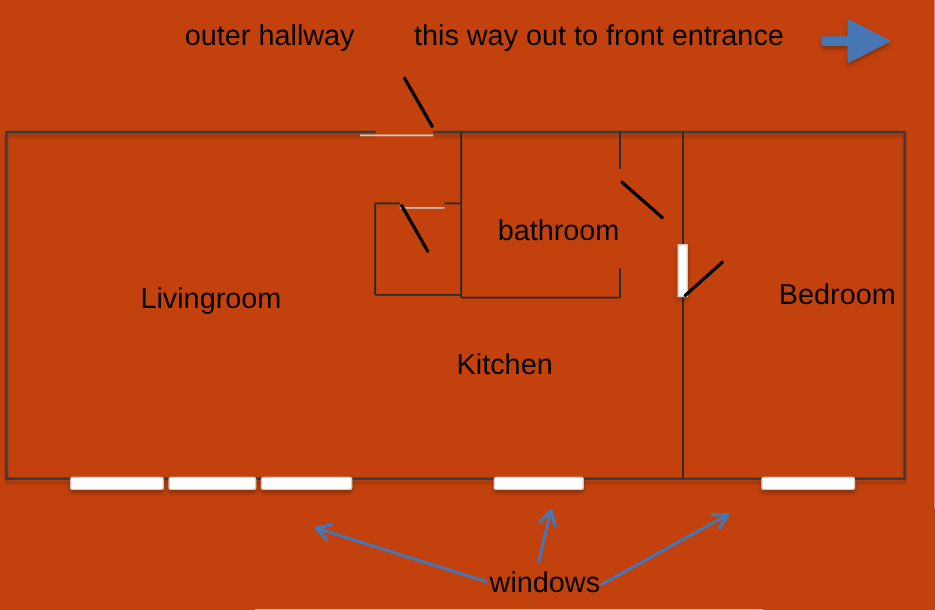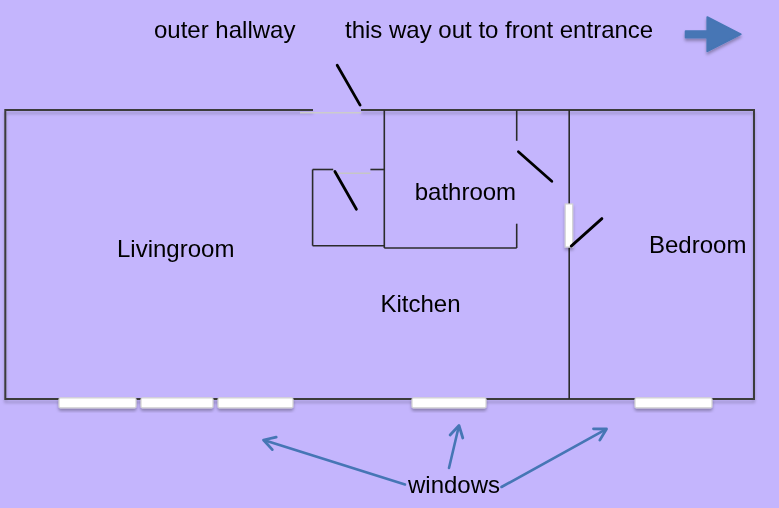--- a/index.html
+++ b/index.html
@@ -1,16 +1,16 @@
 <!DOCTYPE html>
 <html><head>
 <meta charset="utf-8">
 <style>
   html,body{margin:0;padding:0;background:#ffffff;}
-  .page{position:relative;width:779px;height:508px;background:#c4b5fd;overflow:hidden;
+  .page{position:relative;width:779px;height:508px;background:#c2410c;overflow:hidden;
         font-family:"Liberation Sans", sans-serif;}
   svg{position:absolute;left:0;top:0;}
   text{font-family:"Liberation Sans", sans-serif;font-size:24px;fill:#000000;}
 </style>
 </head>
 <body>
 <div class="page">
 <svg width="779" height="508" viewBox="0 0 779 508">
   <defs>
     <filter id="wallshadow" x="-20%" y="-20%" width="140%" height="140%">

